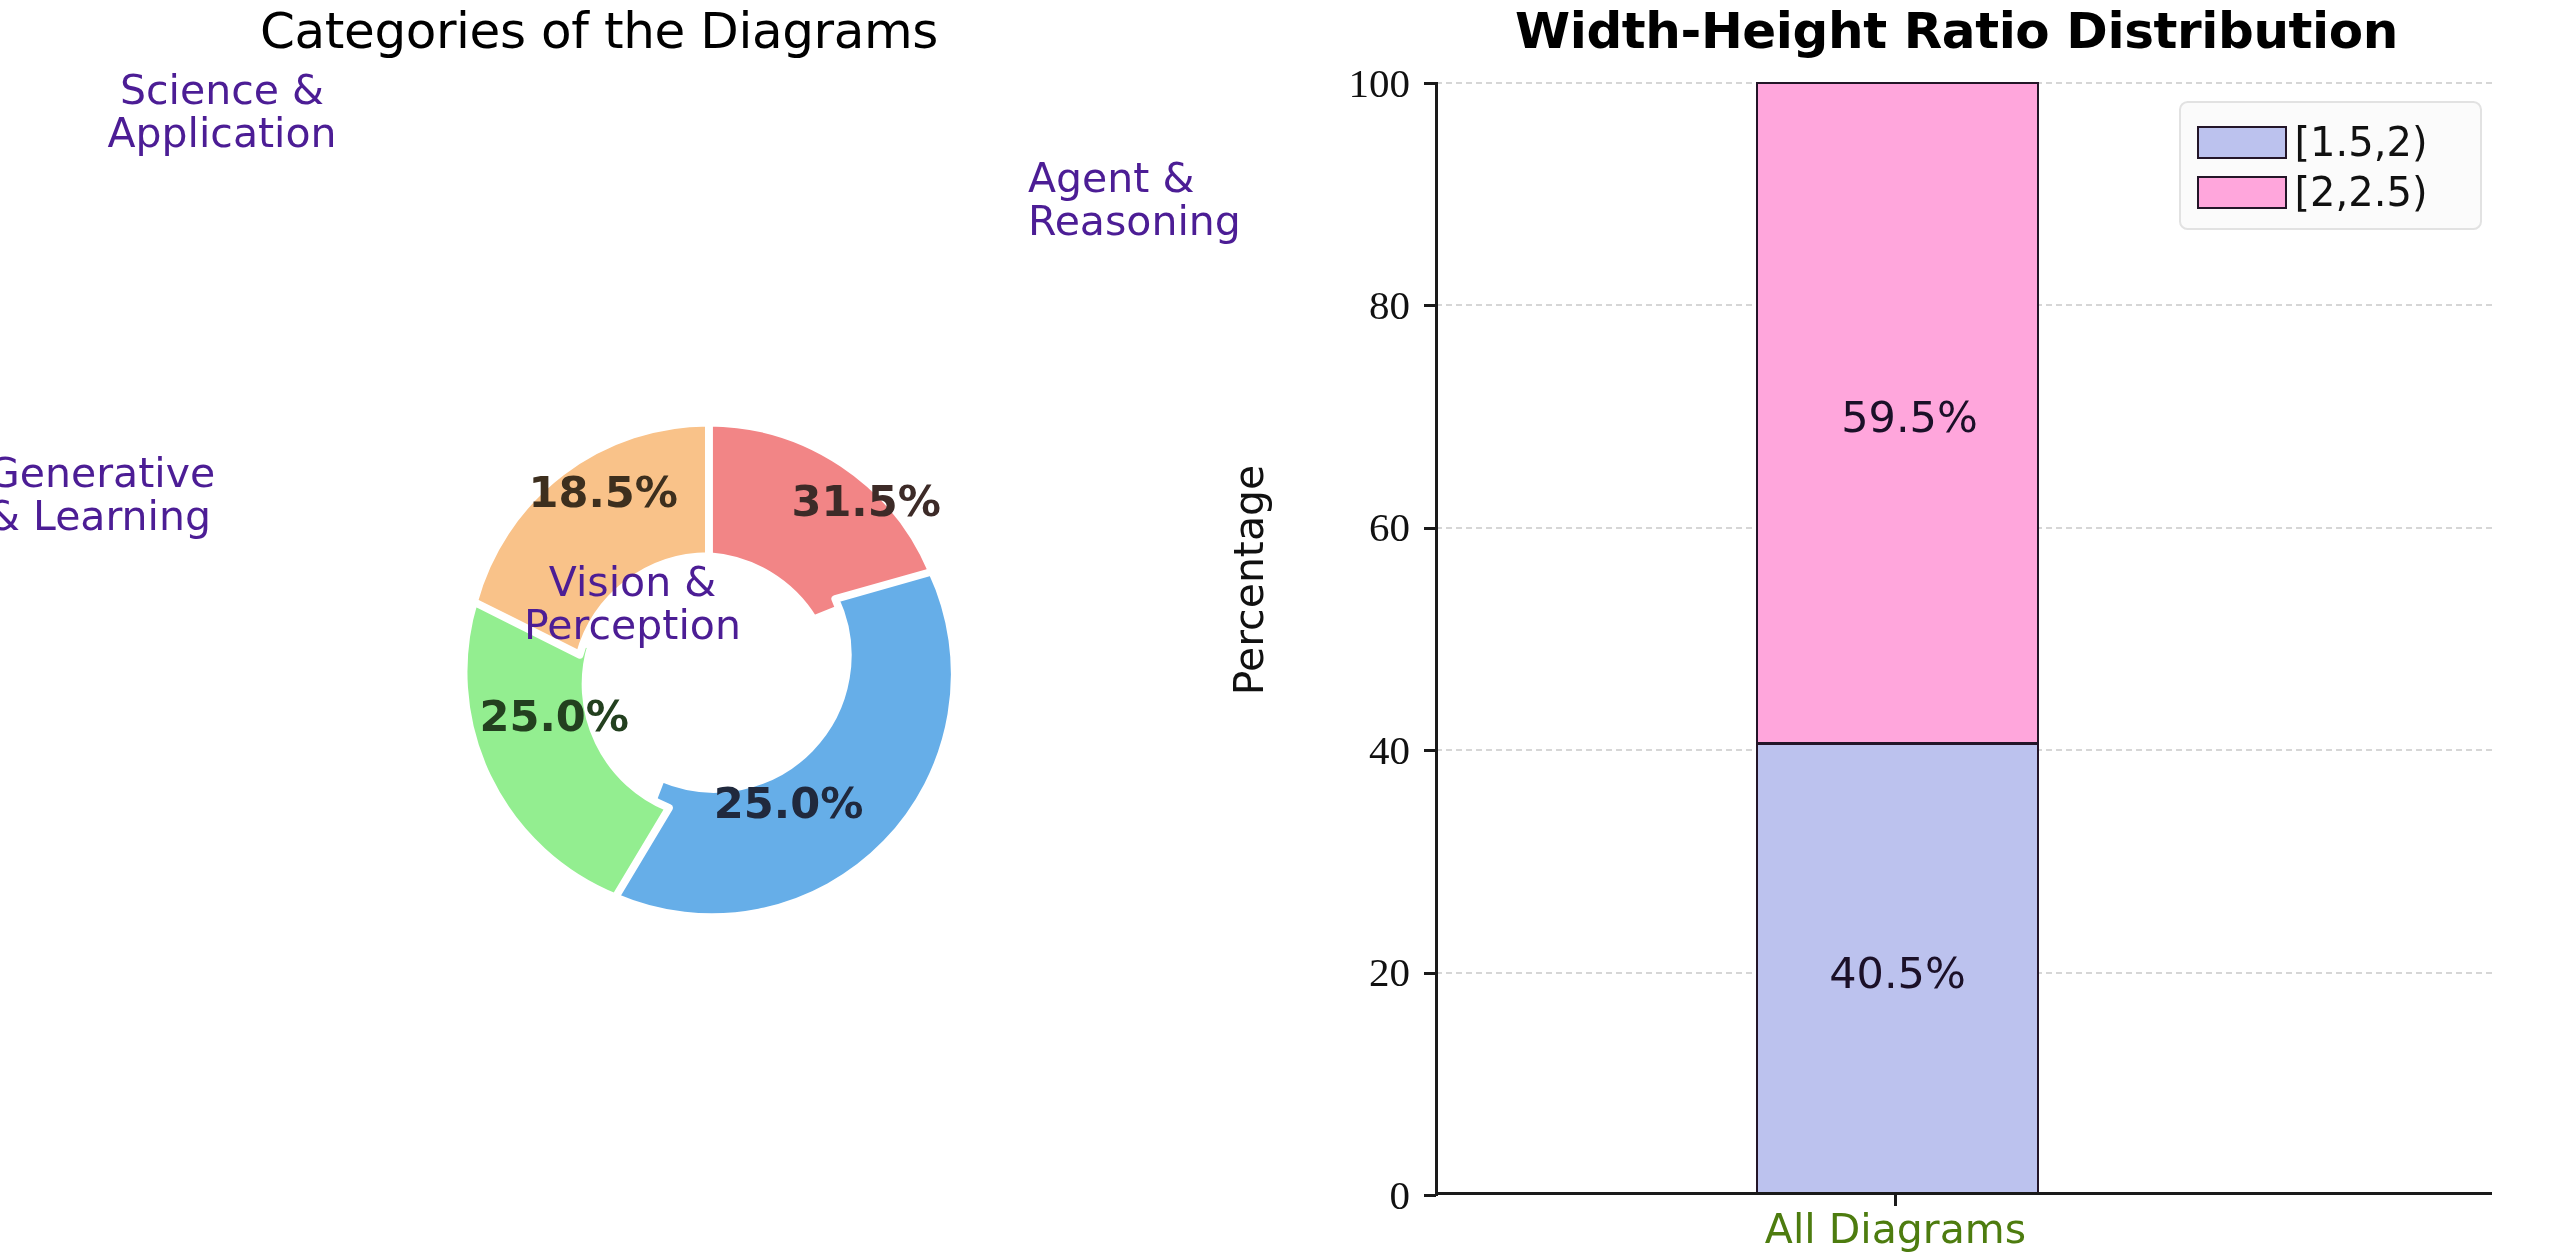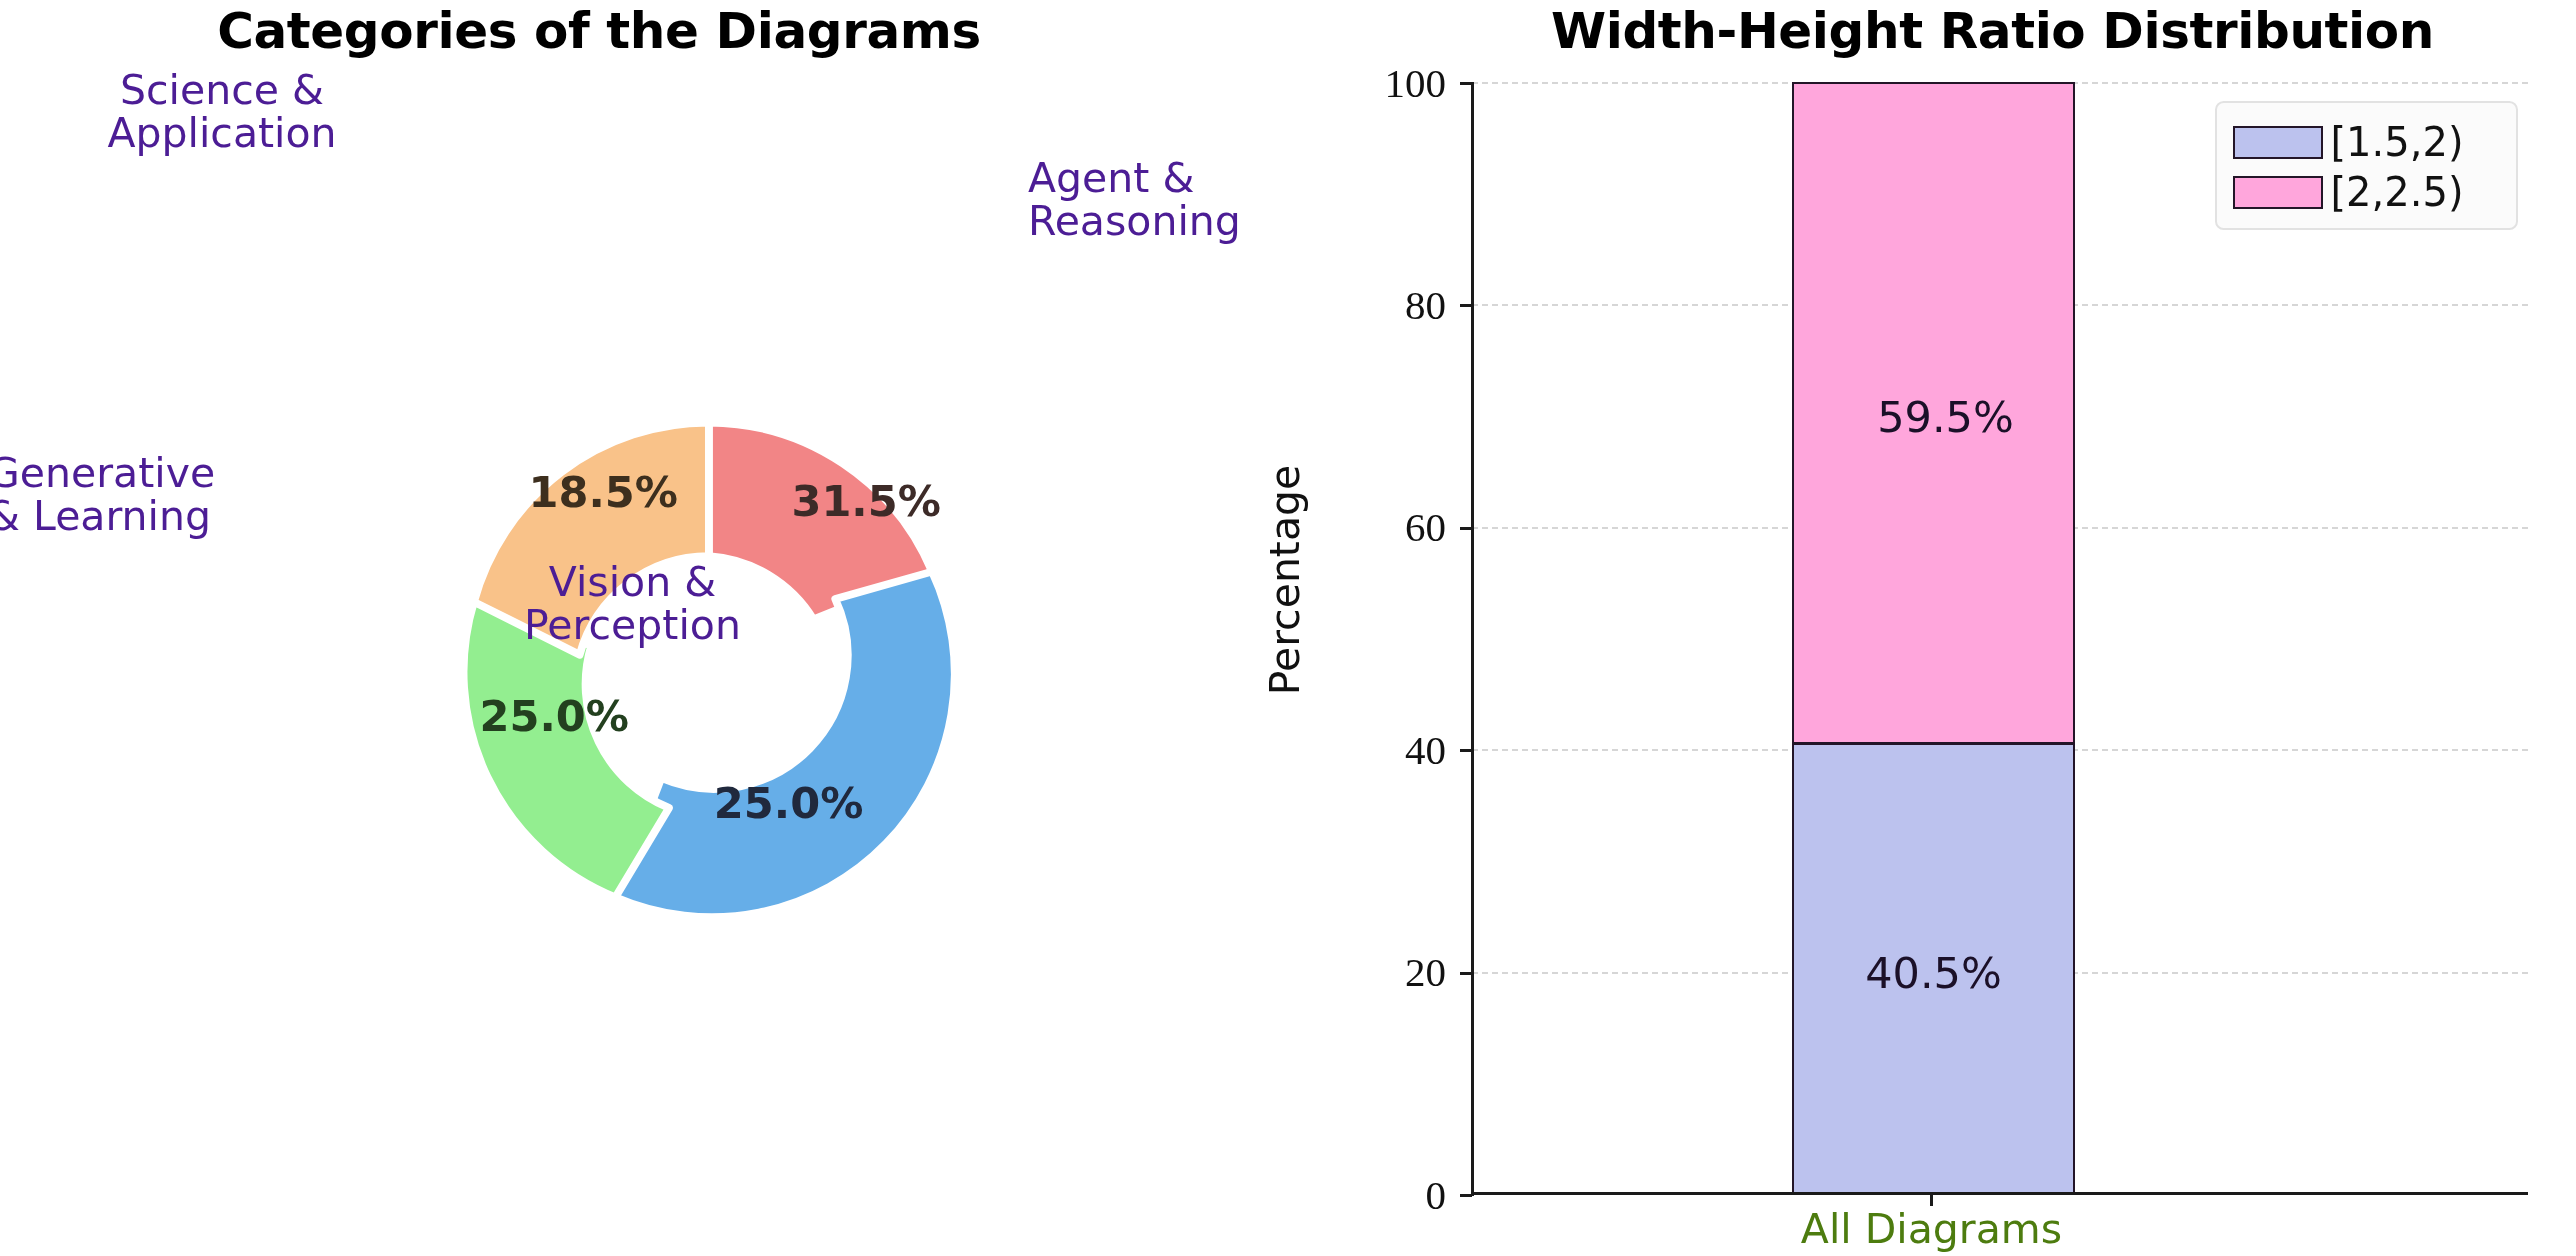--- a/index.html
+++ b/index.html
@@ -33,21 +33,21 @@
     height: 1257px;
   }
 
   #donut-title {
     position: absolute;
     left: 0;
     top: 1.7px;
     width: 1198px;
     text-align: center;
     font-size: 50px;
-    font-weight: bold;
+    font-weight: normal;
     color: #000000;
     letter-spacing: -0.4px;
     white-space: nowrap;
   }
 
   #donut-svg {
     position: absolute;
     left: 0;
     top: 0;
   }
@@ -66,21 +66,21 @@
     white-space: pre-line;
   }
   #cat-label-0 { left: 1028px; top: 157px; text-align: left; }
   #cat-label-1 { left: 460px;  top: 561px; text-align: center; width: 345px; }
   #cat-label-2 { left: -12px;  top: 452px; text-align: left; }
   #cat-label-3 { left: 84px;   top: 69px;  text-align: center; width: 276px; }
 
   
   #bar-panel {
     position: absolute;
-    left: 1274px;
+    left: 1238px;
     top: 0;
     width: 1266px;
     height: 1073px;
   }
 
   #bar-title {
     position: absolute;
     left: 172px;
     top: 1.7px;
     width: 1093px;

